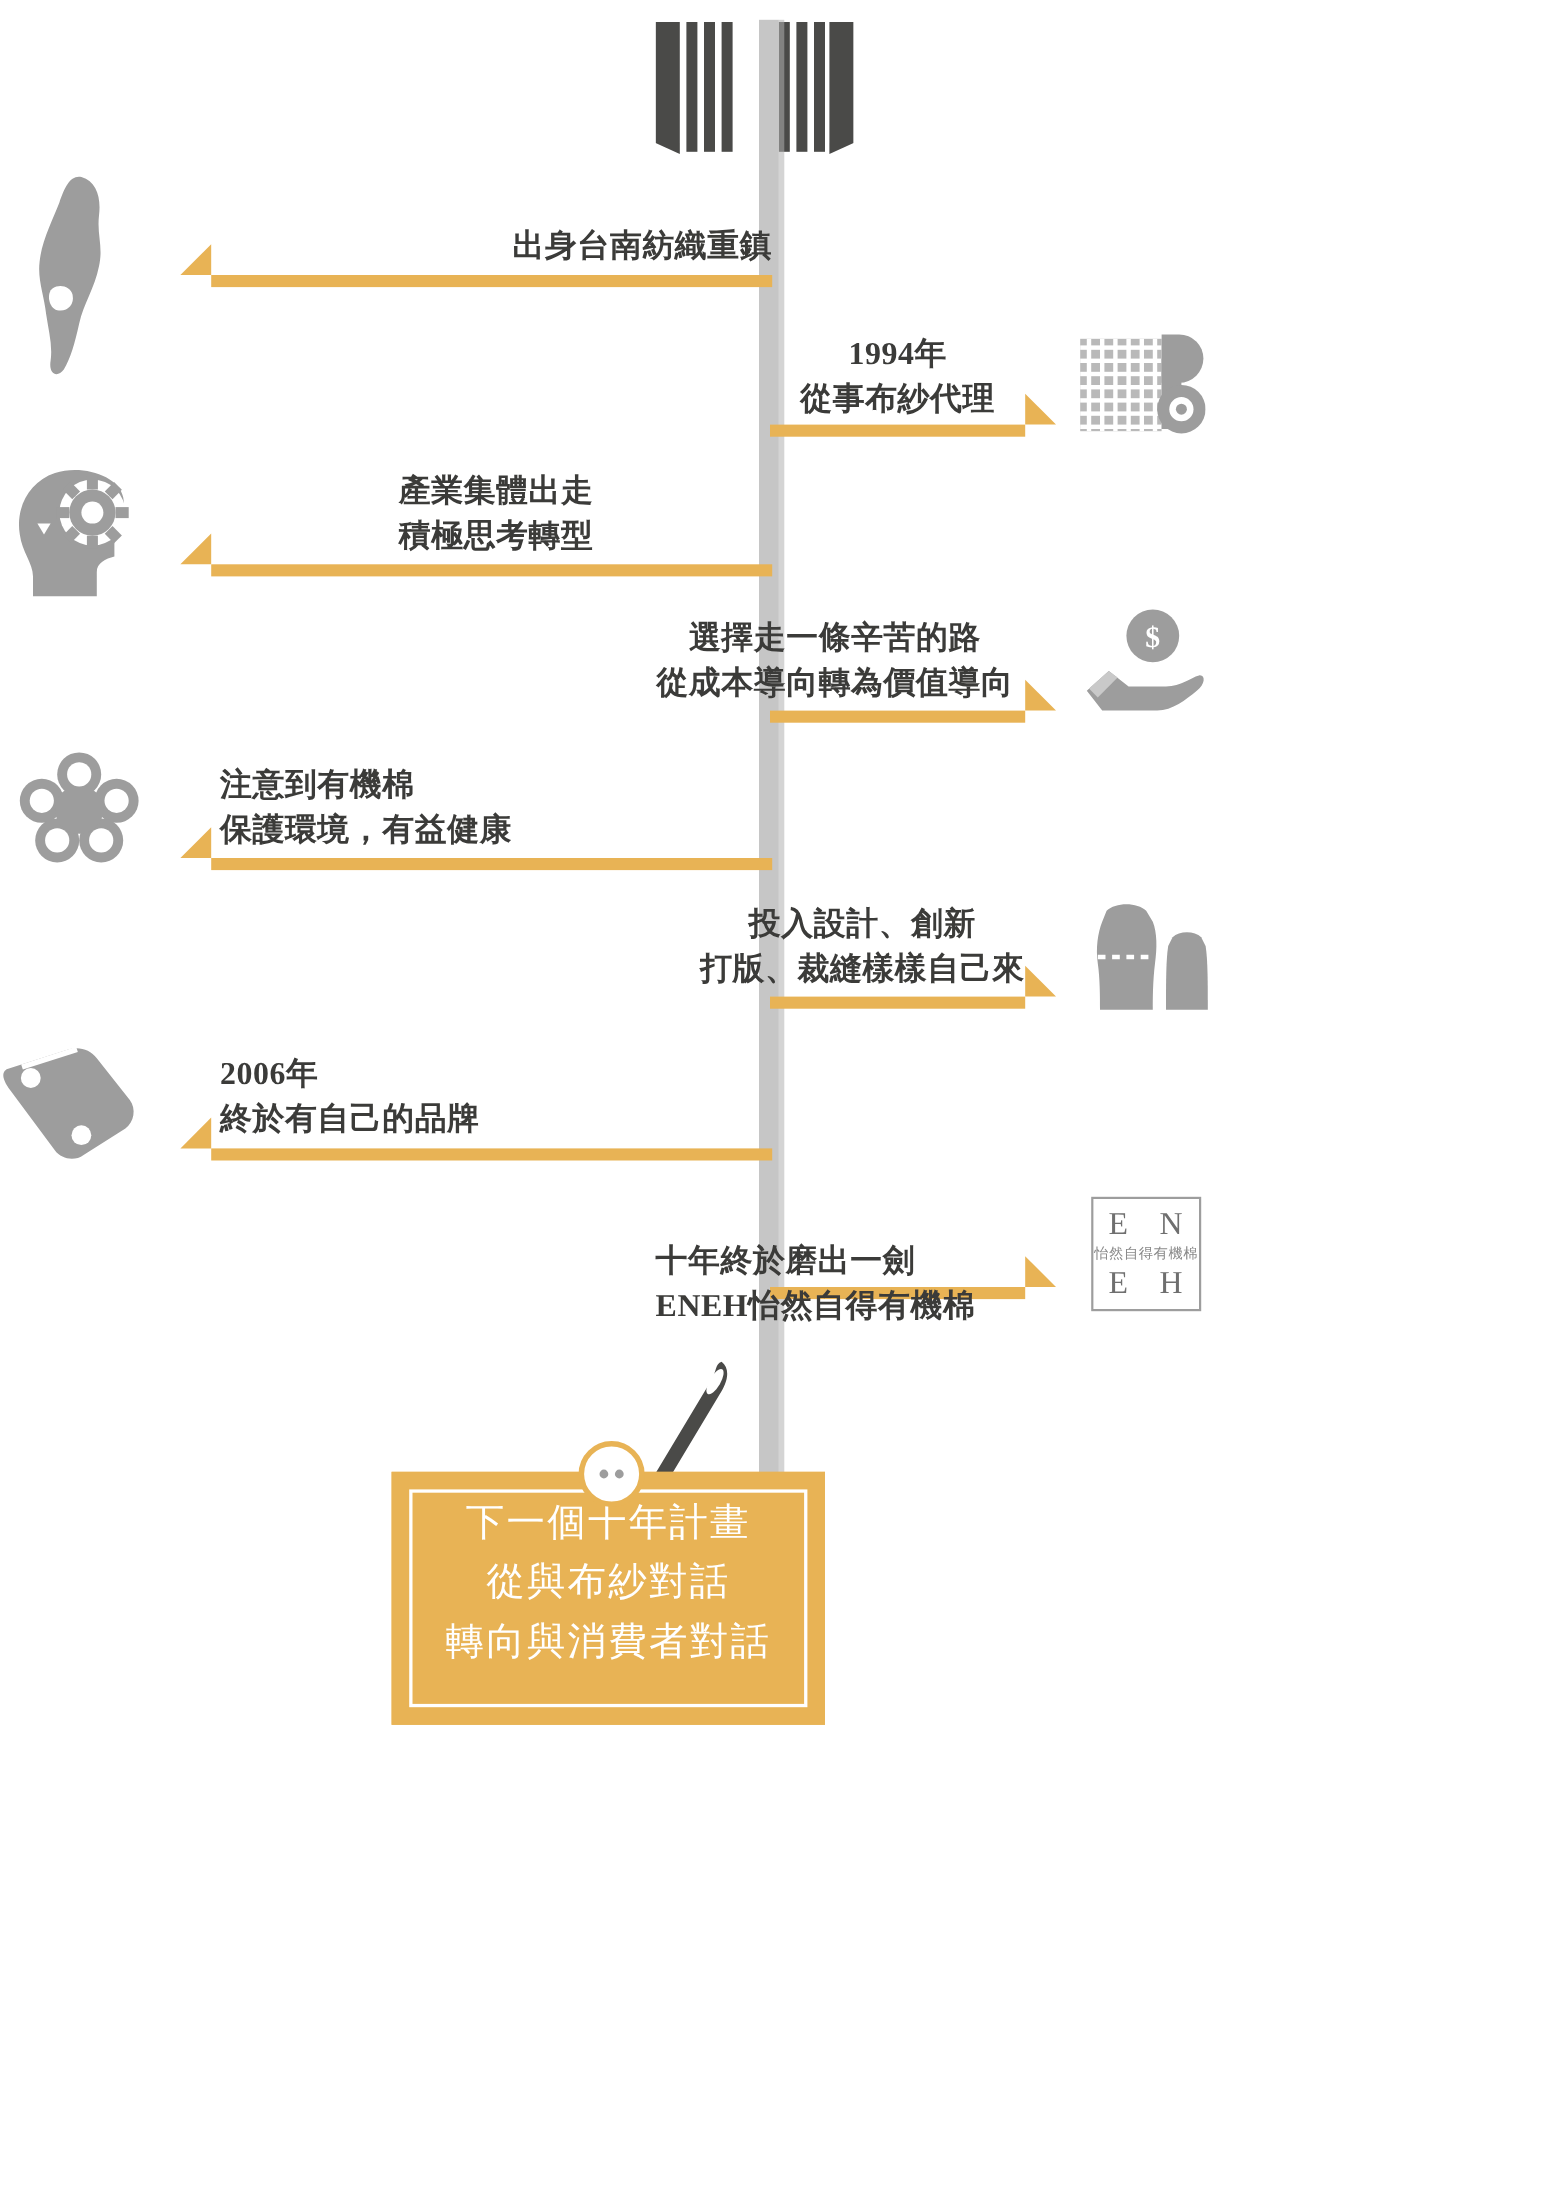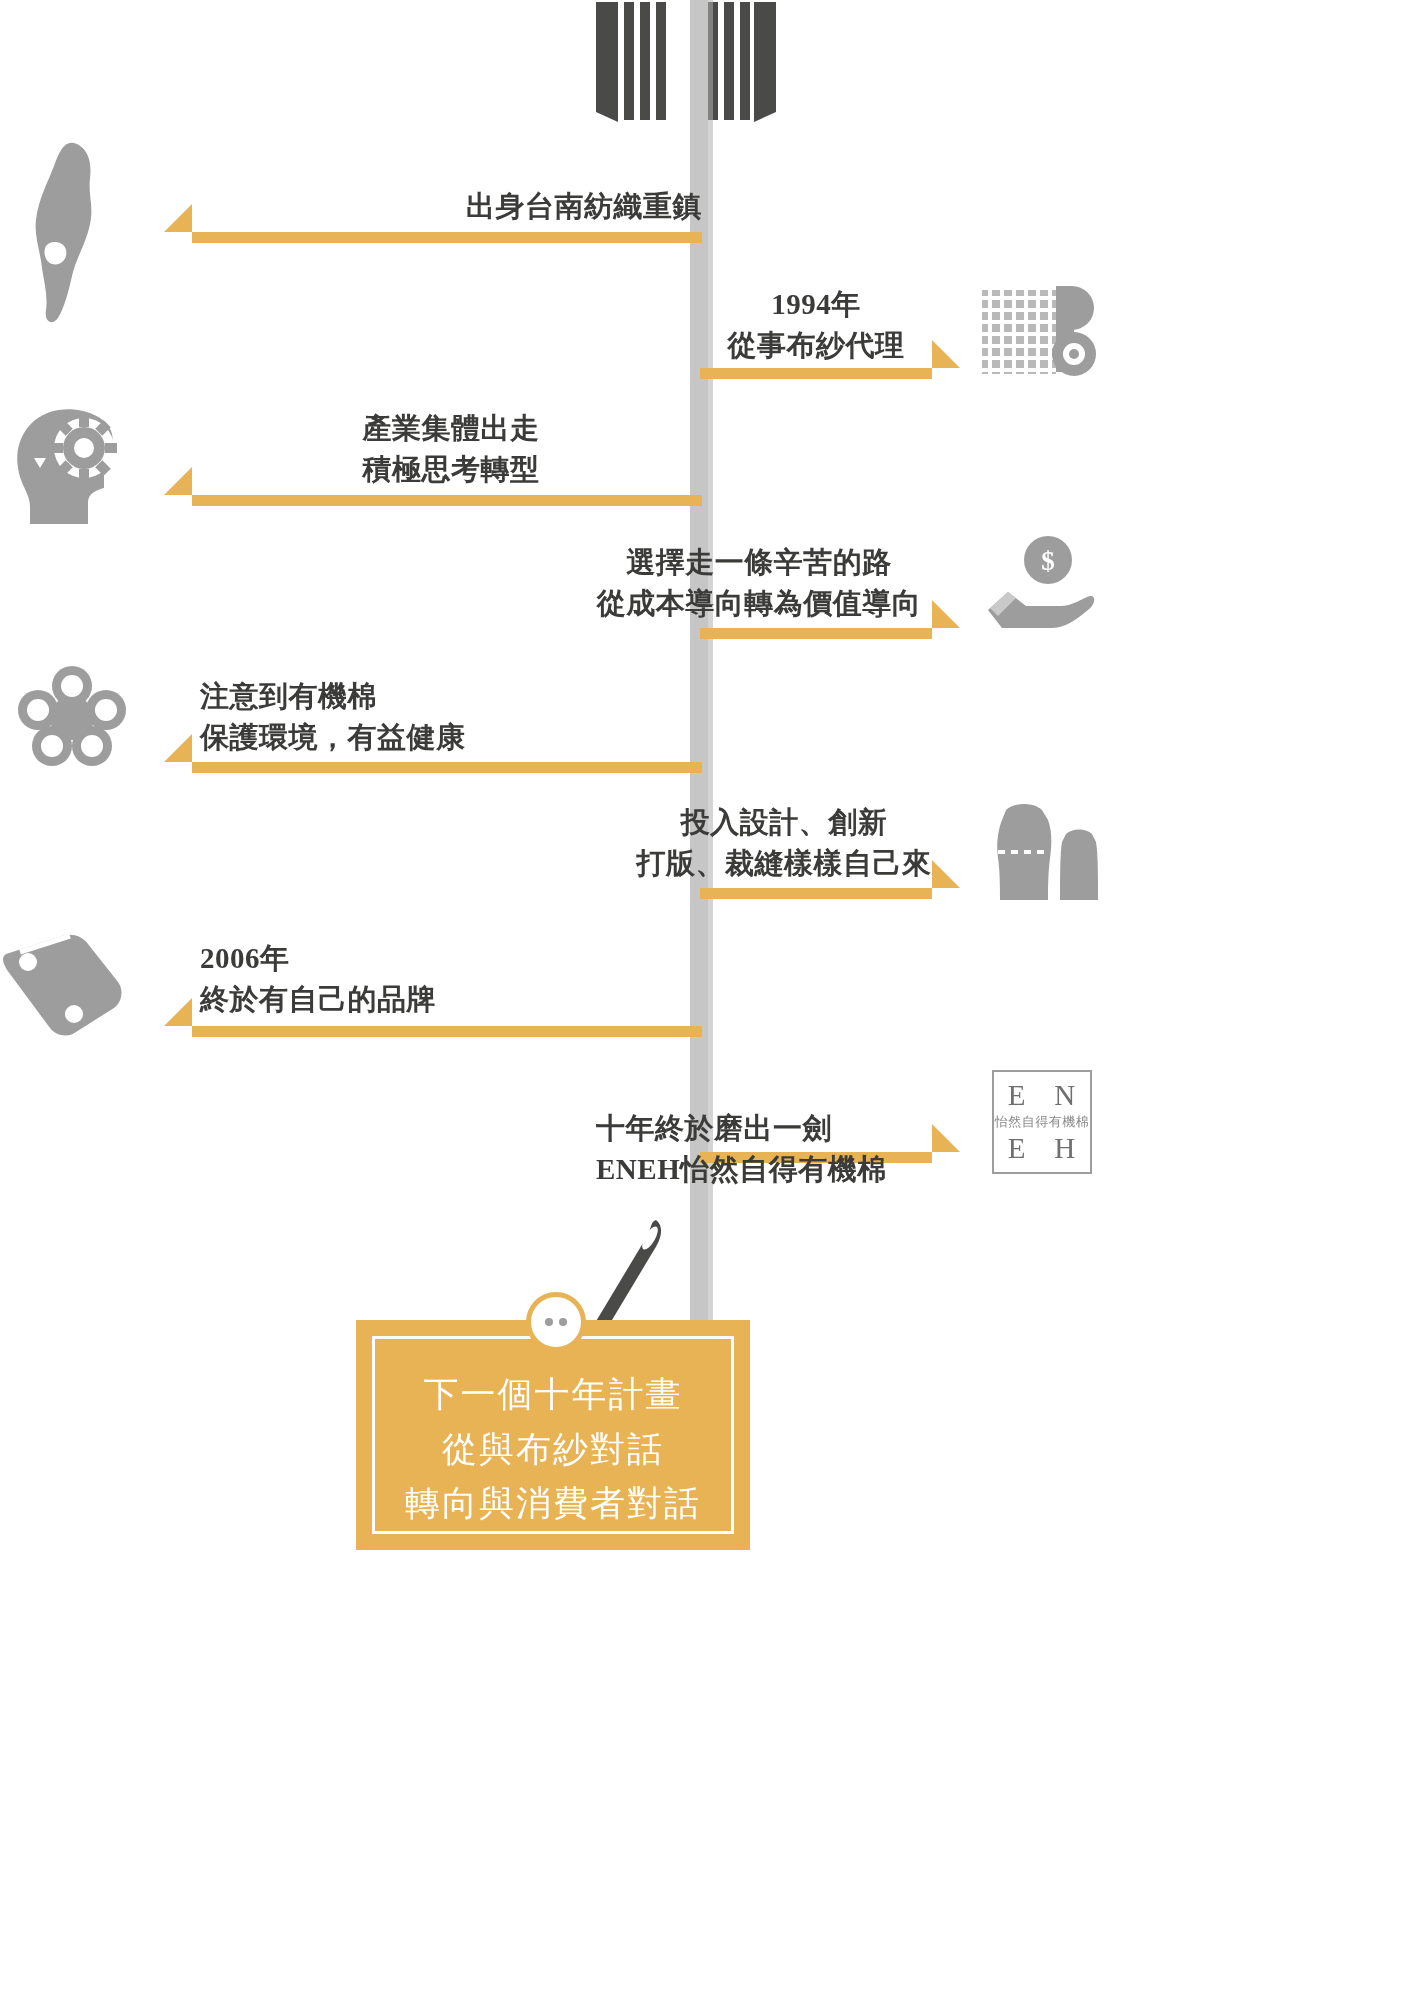--- a/index.html
+++ b/index.html
@@ -1,20 +1,20 @@
 <!DOCTYPE html>
 <html><head>
 <meta charset="utf-8">
 <style>
   html,body{margin:0;padding:0;background:#ffffff;}
   body{
     width:1406px;height:2000px;position:relative;overflow:hidden;
     font-family:"Liberation Serif","DejaVu Serif",serif;
   }
-  .stage{position:absolute;inset:0;}
+  .stage{position:absolute;inset:0;margin-top:18px;}
 
   
   .spine{
     position:absolute;left:690px;top:0;width:18px;height:1330px;
     background:#c6c6c6;
   }
   .spine-shadow{
     position:absolute;left:708px;top:0;width:5px;height:1330px;
     background:#b0b0b0;opacity:.55;
   }
@@ -70,21 +70,21 @@
 
   
   .cta-wrap{position:absolute;left:356px;top:1320px;width:394px;height:230px;}
   .cta-outer{
     position:absolute;left:0;top:0;width:394px;height:230px;
     border:4px solid #e8b355;background:#e8b355;box-sizing:border-box;
   }
   .cta-inner{
     position:absolute;left:12px;top:12px;right:12px;bottom:12px;
     border:3px solid #ffffff;box-sizing:border-box;
-    display:flex;align-items:flex-end;justify-content:center;
+    display:flex;align-items:flex-start;justify-content:center;
   }
   .cta-text{
     color:#ffffff;font-size:35px;line-height:1.55;text-align:center;
     white-space:pre-line;letter-spacing:2px;
     font-family:"Liberation Serif","DejaVu Serif",serif;
   }
   .spool{
     position:absolute;left:170px;top:-28px;width:60px;height:60px;
     border-radius:50%;background:#ffffff;border:5px solid #e8b355;
     box-sizing:border-box;

